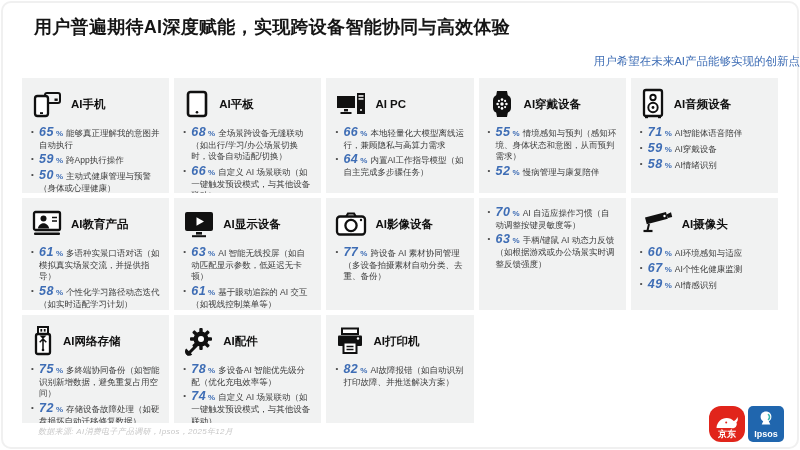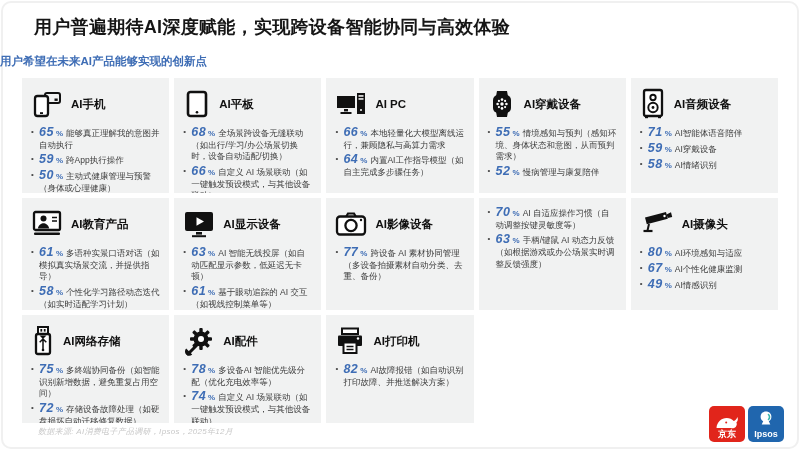--- a/index.html
+++ b/index.html
@@ -6,22 +6,22 @@
   body{
     width:800px;height:450px;background:#ffffff;position:relative;
     font-family:"Liberation Sans",sans-serif;overflow:hidden;
   }
   .frame{position:absolute;inset:1px;border:2px solid #f0f0f0;border-radius:10px;pointer-events:none;}
   .page-title{
     position:absolute;left:34px;top:15px;margin:0;
     font-size:18px;font-weight:bold;color:#161616;letter-spacing:.3px;
   }
   .subtitle{
-    position:absolute;top:54px;left:0;width:100%;text-align:left;
-    color:#3E6DB5;font-weight:bold;font-size:11.5px;
+    position:absolute;top:54px;left:0;width:100%;text-align:right;
+    color:#3E6DB5;font-weight:normal;font-size:11.5px;
   }
   .grid{
     position:absolute;left:22px;top:78px;width:756px;
     display:grid;grid-template-columns:repeat(5,1fr);
     grid-template-rows:115px 112px 108px;gap:5px;
   }
   .card{background:#F1F2F2;box-sizing:border-box;padding:8px 9px 17px 9px;overflow:hidden;}
   .card-head{display:flex;align-items:center;gap:8px;height:36px;margin-bottom:4px;}
   .icon{flex:0 0 auto;display:flex;align-items:center;}
   .icon svg{display:block;}
@@ -37,21 +37,21 @@
     letter-spacing:.5px;line-height:1;
   }
   .pctsign{color:#3E6DB5;font-weight:bold;font-size:8px;margin:0 3px 0 2px;}
   .txt{color:#3C3C3C;}
   .source{
     position:absolute;left:38px;bottom:13px;
     font-size:8px;font-style:italic;color:#C8C8C8;letter-spacing:.3px;
   }
   .logos{position:absolute;right:16px;bottom:8px;display:flex;gap:3px;}
   .logo{position:relative;width:36px;height:36px;border-radius:5px;}
-  .logo-jd{background:#E1251B;}
+  .logo-jd{background:#E1251B;border-radius:12px;}
   .logo-ipsos{background:#2066AE;}
   .logo svg{position:absolute;left:0;top:0;}
   .logo-label{
     position:absolute;left:0;bottom:3px;width:100%;text-align:center;
     color:#fff;font-weight:bold;font-size:9px;line-height:1;
   }
 </style>
 </head>
 <body>
 
@@ -225,21 +225,21 @@
             <path d="M5 8.5L26 3l1.8 6.8L6.8 15.3z" fill="#111"></path>
             <path d="M26.5 5.5l4.5-2.2 1.2 4.6-4.4 1.1z" fill="#111"></path>
             <circle cx="24.5" cy="7" r="1.2" fill="#fff"></circle>
             <path d="M9 15l-1.5 6.5" stroke="#111" stroke-width="2" fill="none"></path>
             <path d="M3.5 22h9" stroke="#111" stroke-width="2.2" fill="none"></path>
           </svg>
         </span>
         <span class="card-title">AI摄像头</span>
       </div>
       <ul class="stats">
-        <li class="stat"><span class="pct">80</span><span class="pctsign">%</span><span class="txt">AI环境感知与适应</span></li>
+        <li class="stat"><span class="pct">60</span><span class="pctsign">%</span><span class="txt">AI环境感知与适应</span></li>
         <li class="stat"><span class="pct">67</span><span class="pctsign">%</span><span class="txt">AI个性化健康监测</span></li>
         <li class="stat"><span class="pct">49</span><span class="pctsign">%</span><span class="txt">AI情感识别</span></li>
       </ul>
     </div>
     <div class="card">
       <div class="card-head">
         <span class="icon">
           <svg width="24" height="32" viewBox="0 0 24 32">
             <rect x="7" y="2" width="10" height="7" fill="#fff" stroke="#111" stroke-width="2"></rect>
             <rect x="9.4" y="4" width="1.8" height="2.6" fill="#111"></rect>

